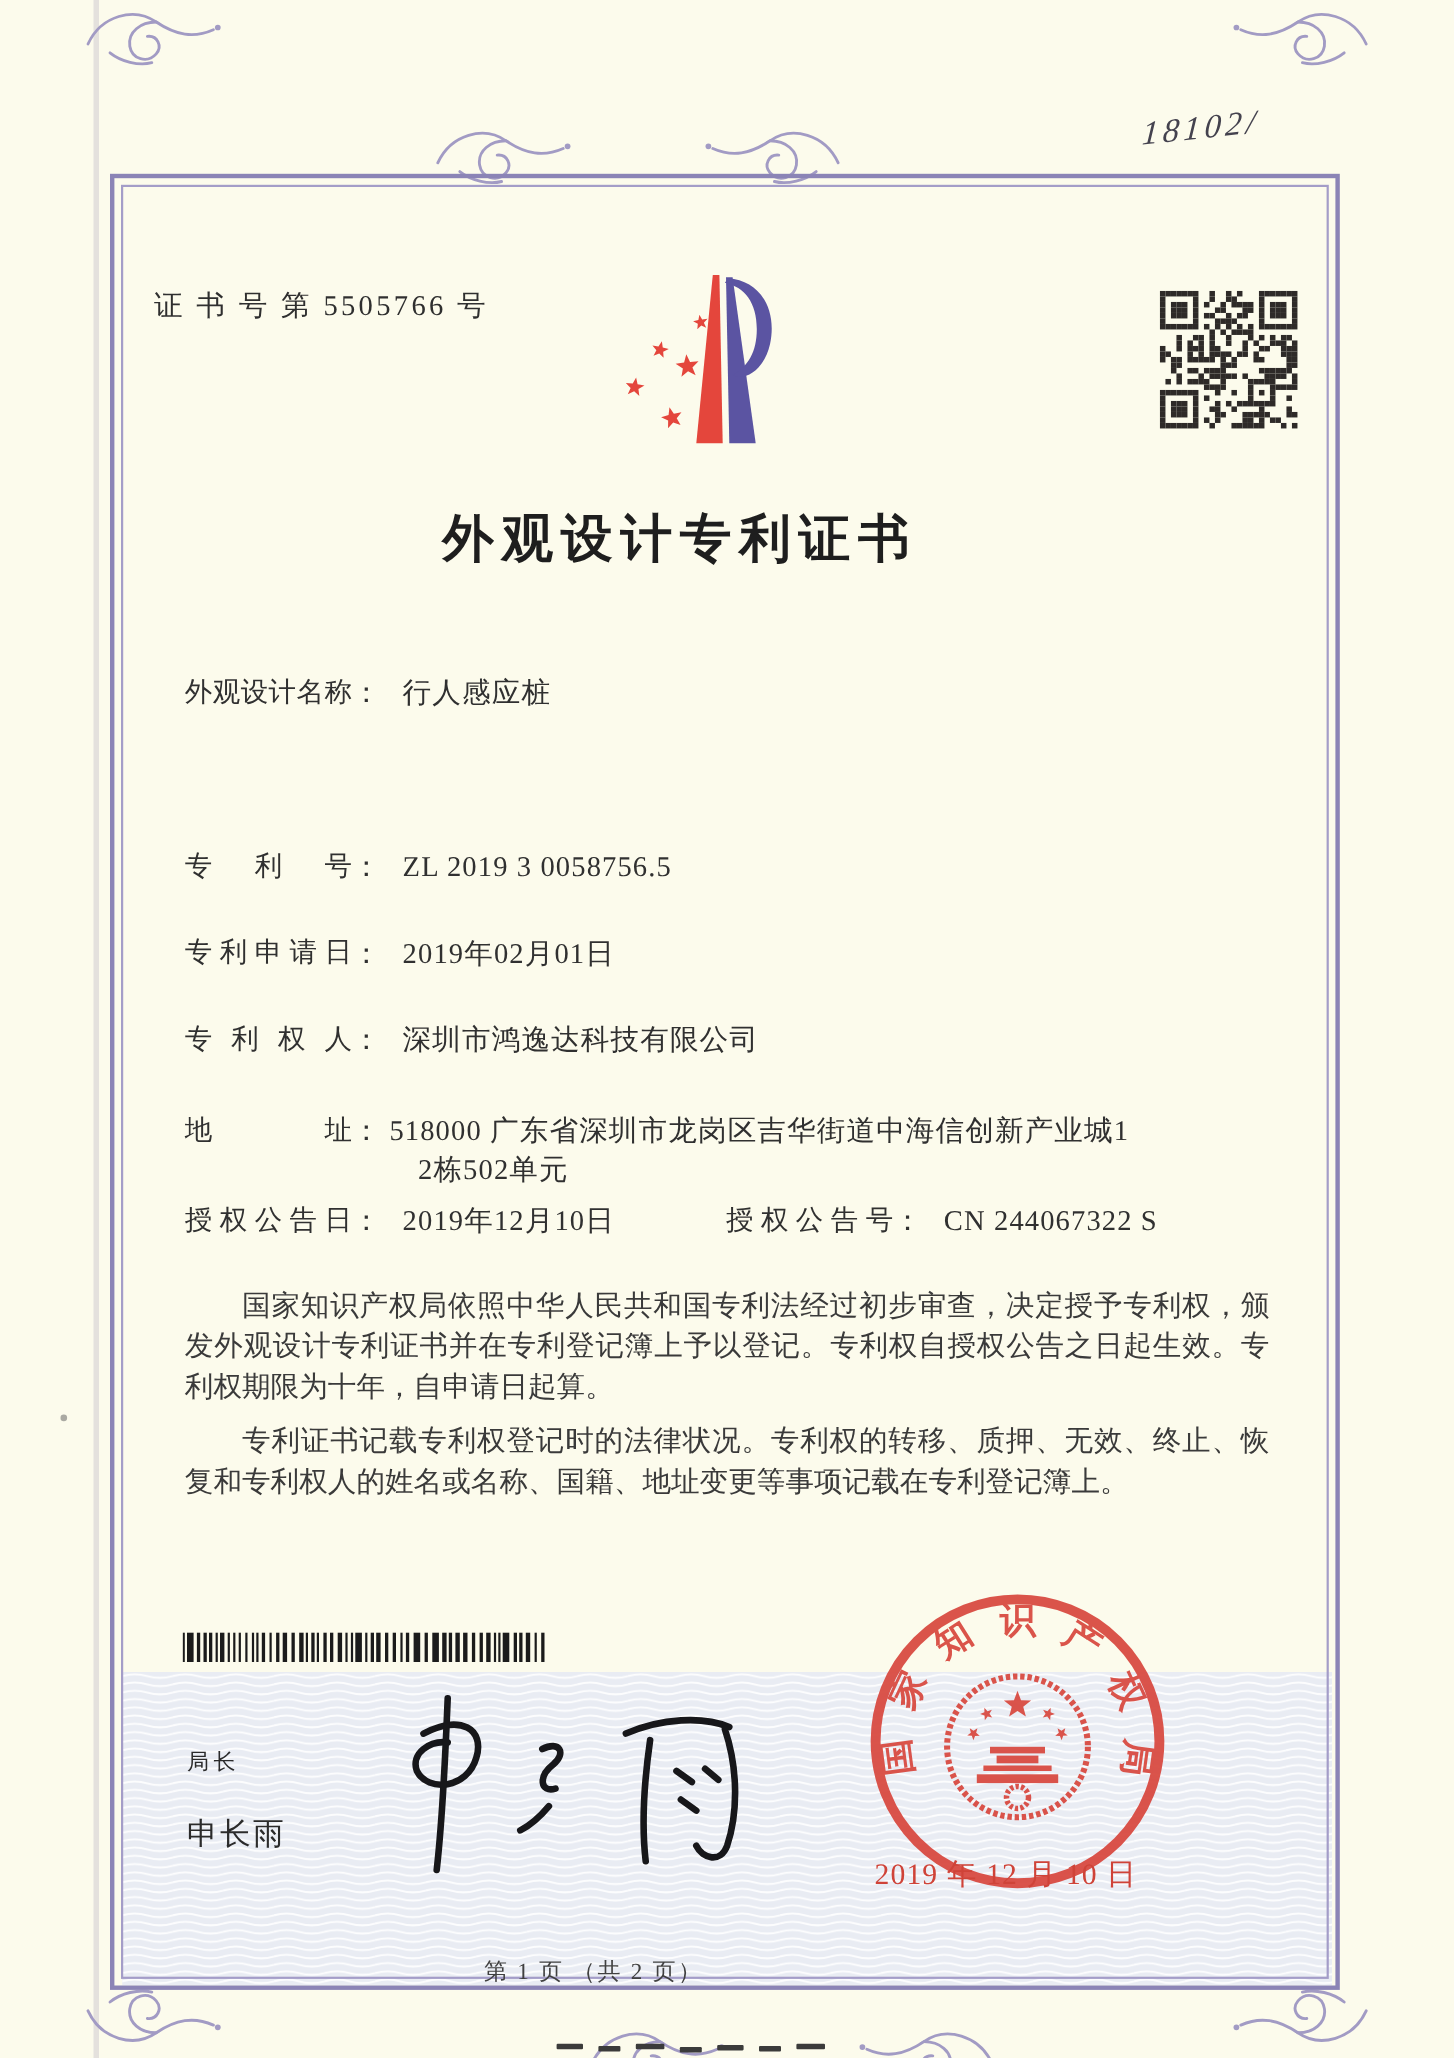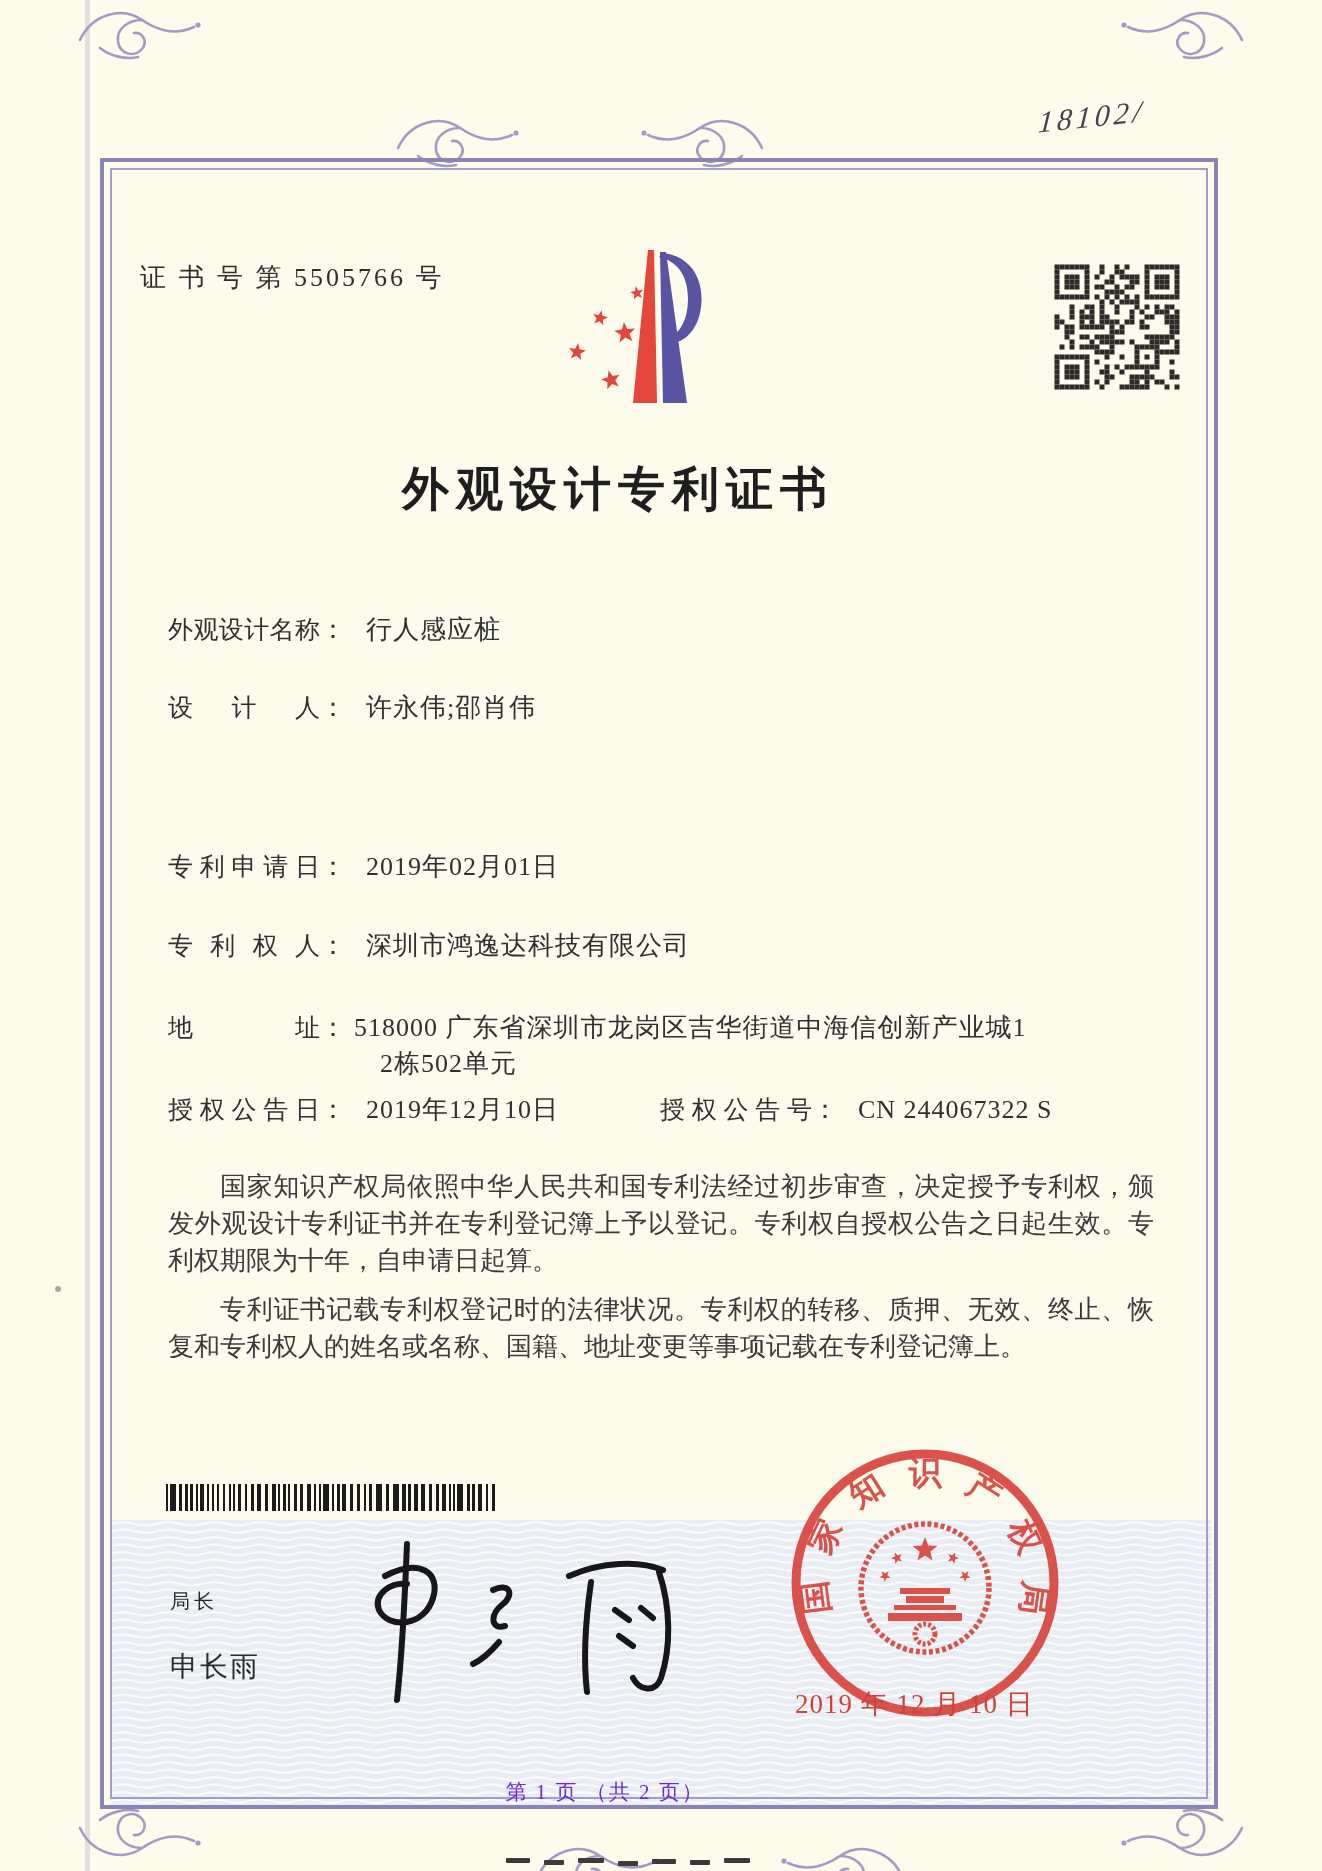--- a/index.html
+++ b/index.html
@@ -44,21 +44,21 @@
   .director-label{left:170px;top:1588px;font-size:20px;letter-spacing:4px;color:#2b2b2b;}
   .director-name{left:170px;top:1648px;font-size:28px;letter-spacing:2px;color:#2b2b2b;}
   .signature{left:333px;top:1532px;}
   
   .seal{left:780px;top:1438px;}
   .seal-date{
     left:795px;top:1686px;width:260px;text-align:left;
     font-size:27px;color:#cf4338;letter-spacing:1px;white-space:nowrap;
   }
   
-  .footer{left:440px;top:1778px;width:330px;text-align:center;font-size:21px;letter-spacing:2px;color:#6d28d9;}
+  .footer{left:440px;top:1778px;width:330px;font-size:21px;letter-spacing:2px;color:#404040;}
   .cutoff{left:506px;top:1858px;display:flex;gap:14px;}
   .cutoff span{display:block;height:5px;background:#3b3b3b;border-radius:1px;}
   .decor{pointer-events:none;}
 </style>
 </head>
 <body>
 
 <div class="page">
 
   <div class="abs scan-edge"></div>
@@ -418,22 +418,22 @@
         <rect x="111.5" y="121.5" width="5" height="5"></rect>
         <rect x="121.5" y="121.5" width="5" height="5"></rect>
       </g>
   </svg>
 
   <div class="abs title">外观设计专利证书</div>
 
   <div class="row" style="top:612px">
     <span class="flabel">外观设计名称</span><span class="fcolon">：</span><span class="fvalue">行人感应桩</span>
   </div>
-  <div class="row" style="top:690px">
-    <span class="flabel">设计人</span><span class="fcolon">：</span><span class="fvalue">许永伟;邵肖伟</span>
+  <div class="row" style="top:770px">
+    <span class="flabel">专利号</span><span class="fcolon">：</span><span class="fvalue">ZL 2019 3 0058756.5</span>
   </div>
   <div class="row" style="top:849px">
     <span class="flabel">专利申请日</span><span class="fcolon">：</span><span class="fvalue">2019年02月01日</span>
   </div>
   <div class="row" style="top:928px">
     <span class="flabel">专利权人</span><span class="fcolon">：</span><span class="fvalue">深圳市鸿逸达科技有限公司</span>
   </div>
 
   <div class="row" style="top:1010px">
     <span class="flabel">地址</span><span class="fcolon">：</span><span class="addrblock"><span>518000 广东省深圳市龙岗区吉华街道中海信创新产业城1</span><br><span class="addr2">2栋502单元</span></span>

